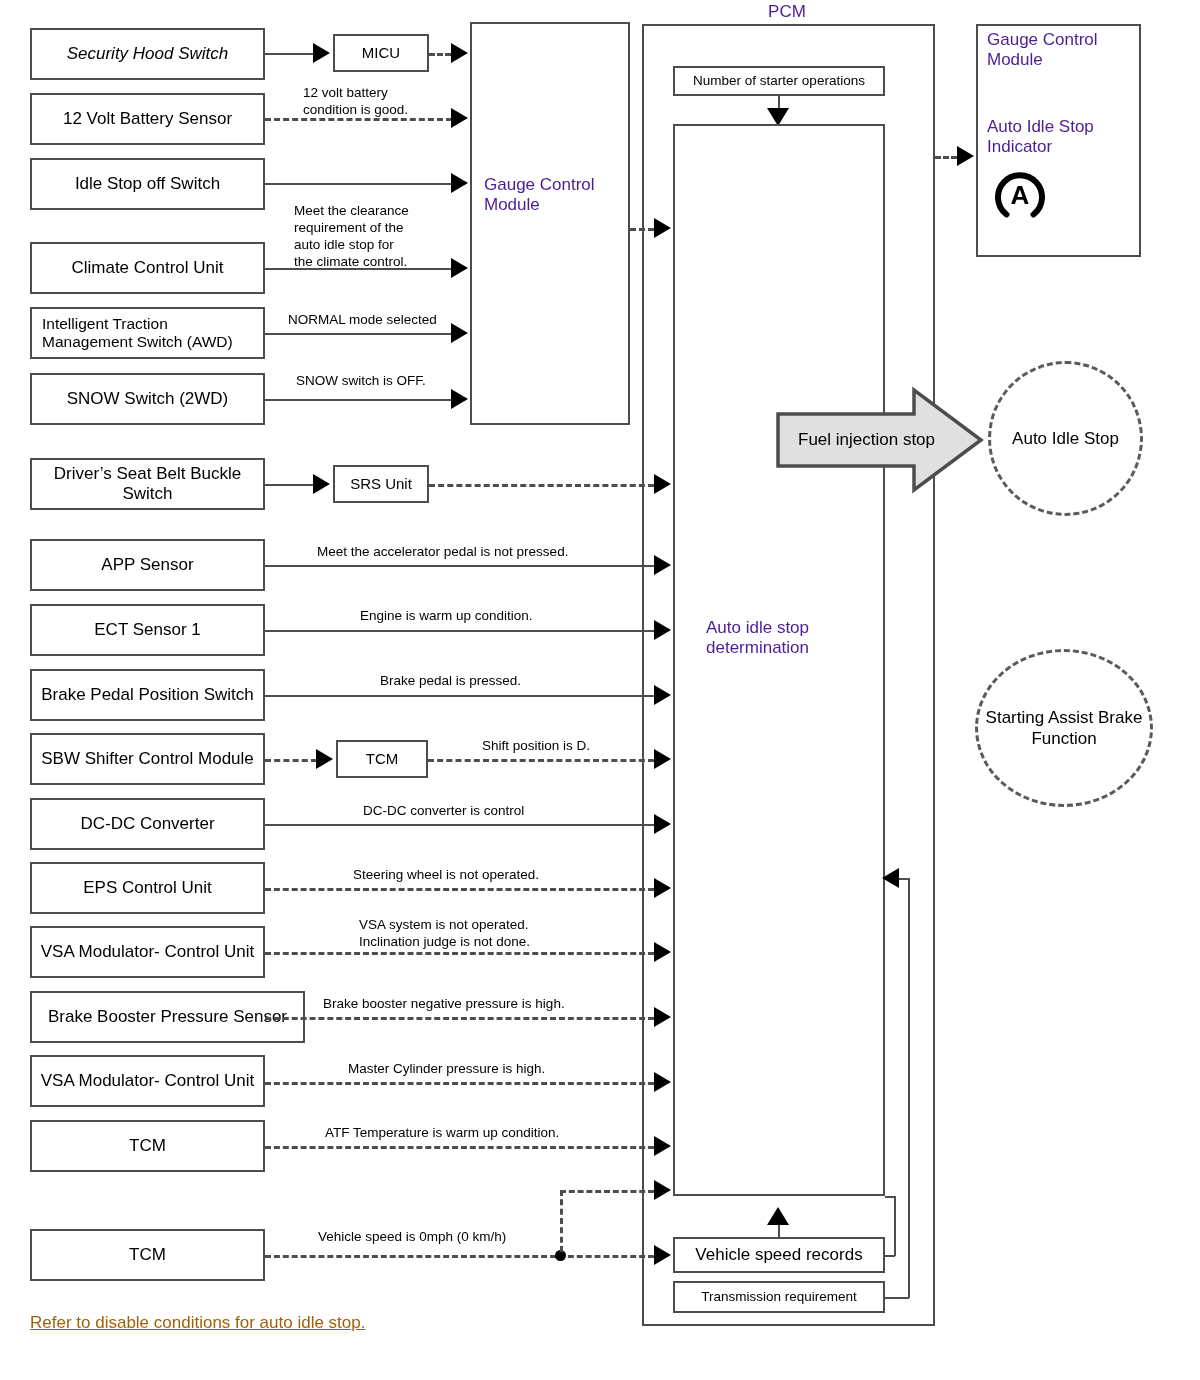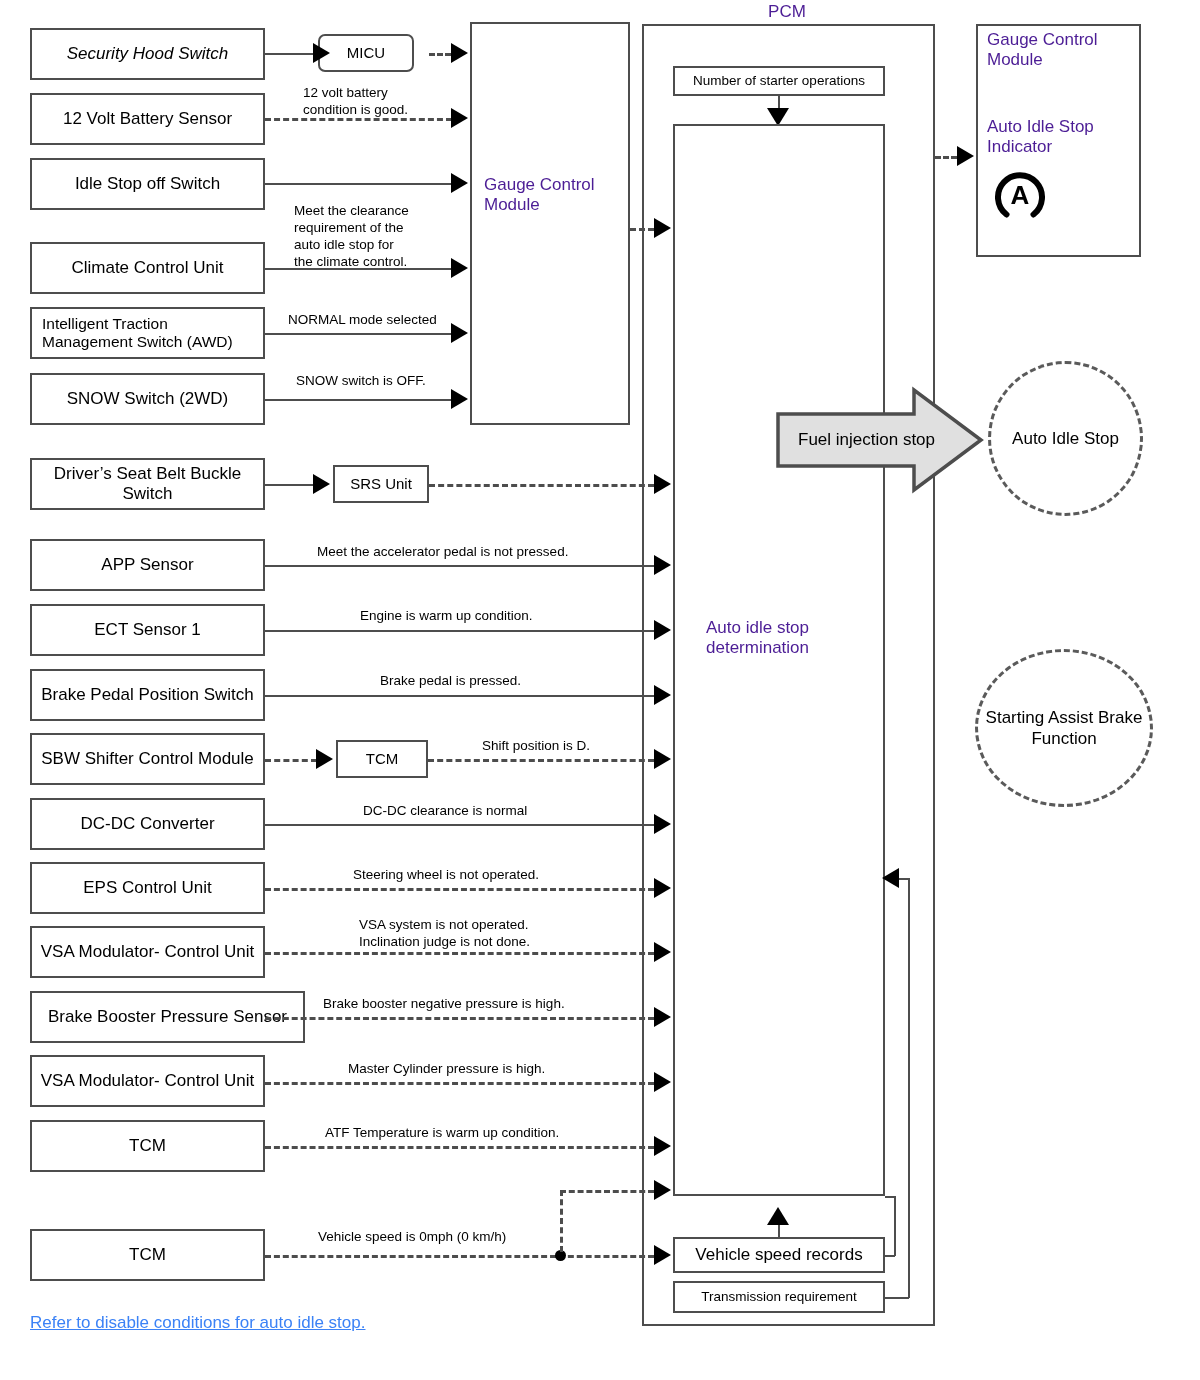--- a/index.html
+++ b/index.html
@@ -121,21 +121,21 @@
     left:22px;top:50%;
     transform:translateY(-50%);
     font-size:17px;
     white-space:nowrap;
     color:#000;
   }
 
   .link{
     position:absolute;
     font-size:17px;
-    color:#3b82f6;
+    color:#a16207;
     text-decoration:underline;
     cursor:pointer;
   }
 
   .indicator{
     position:absolute;
   }
 </style>
 </head>
 <body>
@@ -214,21 +214,21 @@
   </div>
 
   <div class="node" style="left:30px;top:1120px;width:235px;height:52px;">
     <span>TCM</span>
   </div>
 
   <div class="node" style="left:30px;top:1229px;width:235px;height:52px;">
     <span>TCM</span>
   </div>
 
-  <div class="node small" style="left:318px;top:34px;width:96px;height:38px;border-radius:7px;">
+  <div class="node small" style="left:333px;top:34px;width:96px;height:38px;">
     <span>MICU</span>
   </div>
 
   <div class="node small" style="left:333px;top:465px;width:96px;height:38px;">
     <span>SRS Unit</span>
   </div>
 
   <div class="node small" style="left:336px;top:740px;width:92px;height:38px;">
     <span>TCM</span>
   </div>
@@ -351,21 +351,21 @@
   <div class="hline" style="left:265px;top:695px;width:389px;"></div>
   <div class="arrowR" style="left:654px;top:685px;"></div>
 
   <div class="hline dash" style="left:265px;top:759px;width:52px;"></div>
   <div class="arrowR" style="left:316px;top:749px;"></div>
 
   <div class="edgelabel l" style="left:482px;top:738px;width:180px;">Shift position is D.</div>
   <div class="hline dash" style="left:428px;top:759px;width:226px;"></div>
   <div class="arrowR" style="left:654px;top:749px;"></div>
 
-  <div class="edgelabel l" style="left:363px;top:803px;width:300px;">DC-DC clearance is normal</div>
+  <div class="edgelabel l" style="left:363px;top:803px;width:300px;">DC-DC converter is control</div>
   <div class="hline" style="left:265px;top:824px;width:389px;"></div>
   <div class="arrowR" style="left:654px;top:814px;"></div>
 
   <div class="edgelabel l" style="left:353px;top:867px;width:310px;">Steering wheel is not operated.</div>
   <div class="hline dash" style="left:265px;top:888px;width:389px;"></div>
   <div class="arrowR" style="left:654px;top:878px;"></div>
 
   <div class="edgelabel l" style="left:359px;top:917px;width:310px;">VSA system is not operated.
 Inclination judge is not done.</div>
   <div class="hline dash" style="left:265px;top:952px;width:389px;"></div>

